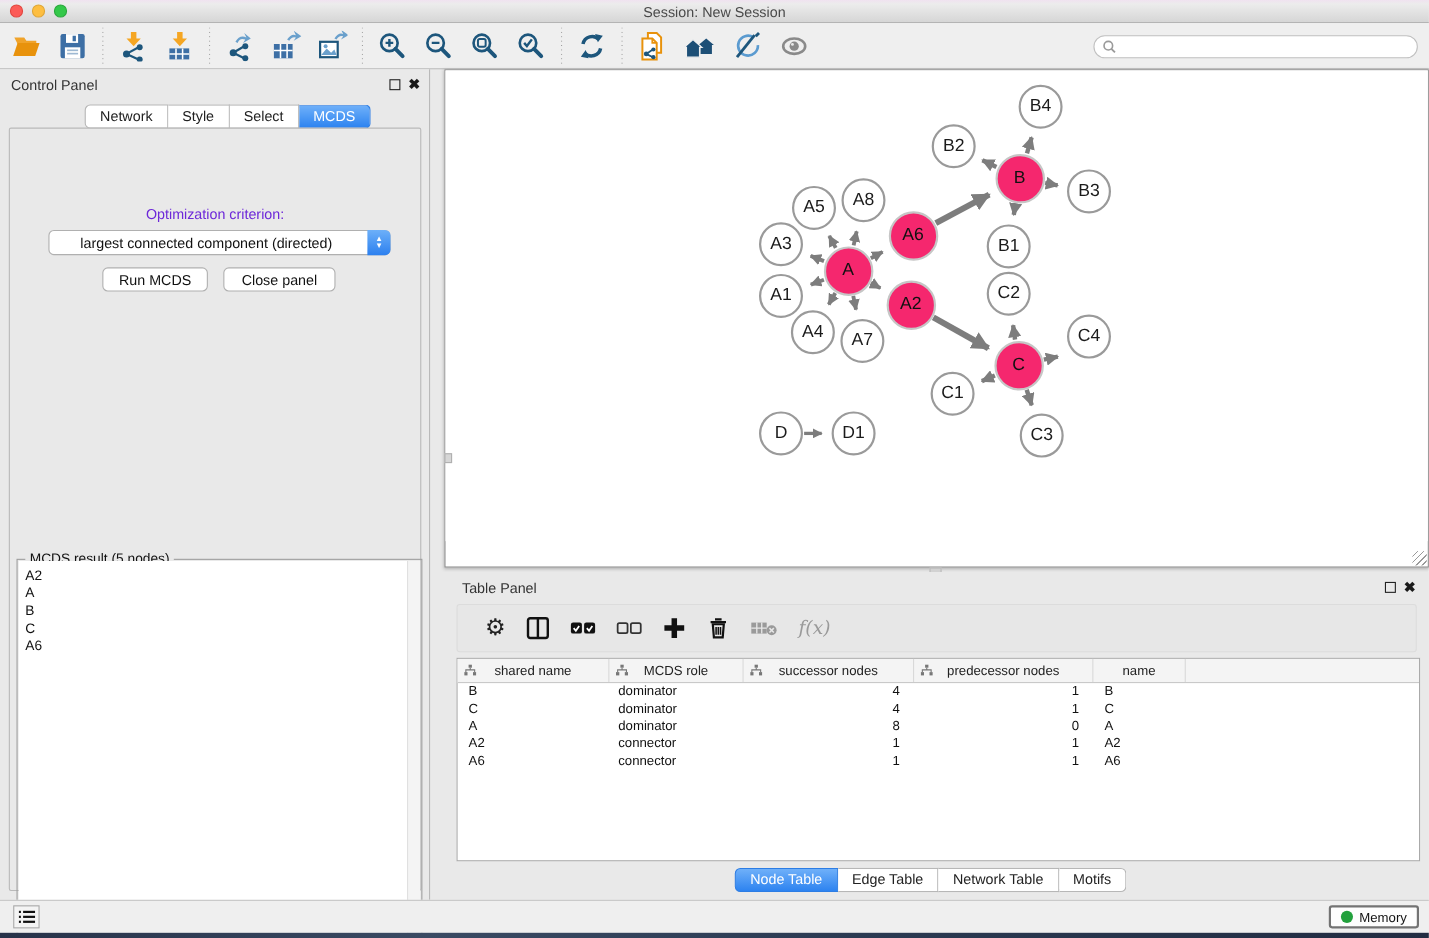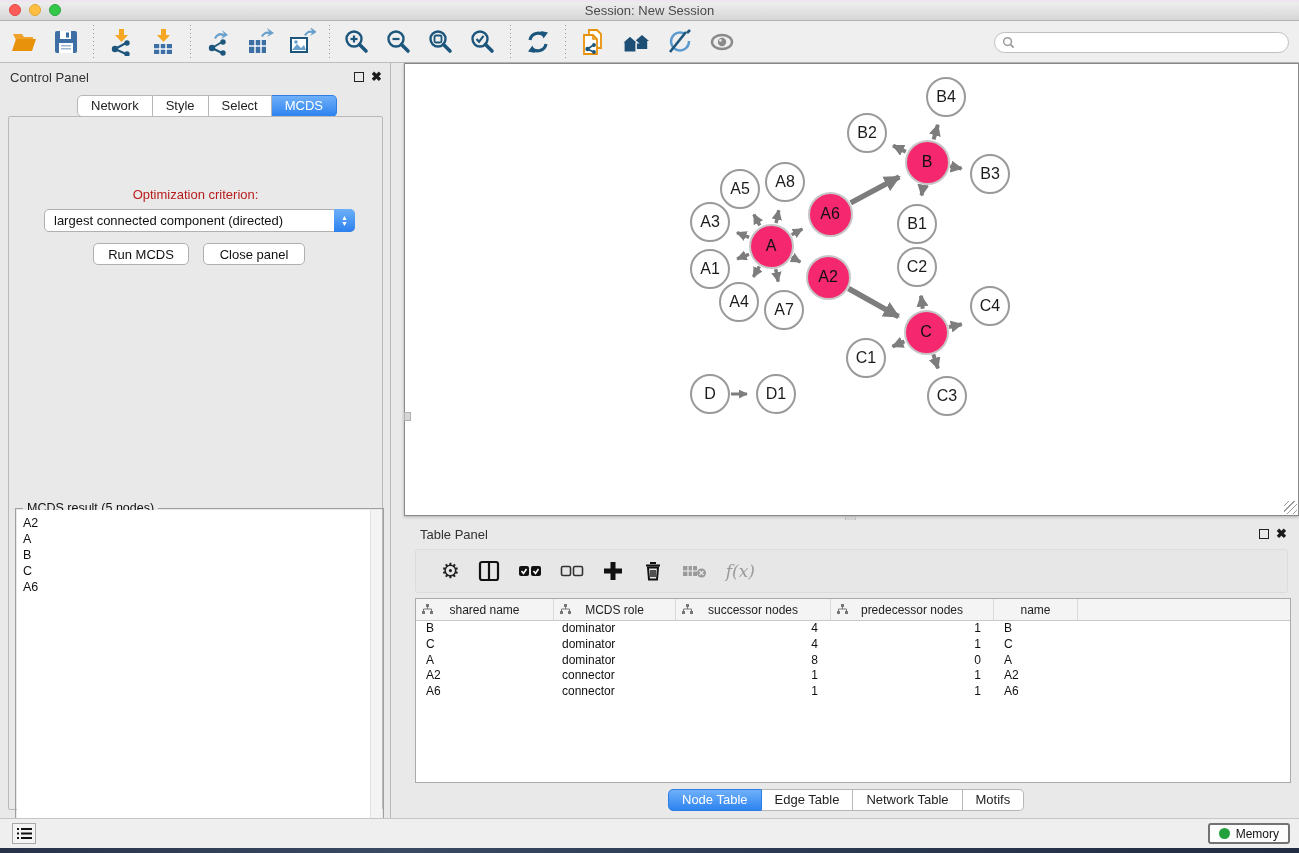--- a/index.html
+++ b/index.html
@@ -40,23 +40,23 @@
   .seg-tabs { position:absolute; display:flex; }
   .seg-tab { height:22px; line-height:20px; padding:0 13px; font-size:13px; color:#222;
     background:#fff; border:1px solid #b7b7b7; border-left:none; text-align:center; }
   .seg-tab:first-child { border-left:1px solid #b7b7b7; border-radius:5px 0 0 5px; }
   .seg-tab:last-child { border-radius:0 5px 5px 0; }
   .seg-tab.active { background:linear-gradient(#6fb0f9, #2d83f0); color:#fff; border-color:#2d7de4; }
   .cp-tabs { left:77px; top:32px; }
 
   .tab-pane { position:absolute; left:8px; top:53px; width:375px; height:694px;
     border:1px solid #b9b9b9; background:#e9e9e9; border-radius:2px; }
-  .opt-label { position:absolute; left:0; width:100%; top:70px; text-align:center; font-size:13px; color:#b91c1c; }
+  .opt-label { position:absolute; left:0; width:100%; top:70px; text-align:center; font-size:13px; color:#6d28d9; }
   .criterion-select { position:absolute; left:35px; top:92px; width:311px; height:23px; background:#fff;
-    border:1px solid #b0b0b0; border-radius:5px; font-size:13px; color:#111; display:flex; align-items:center; }
+    border:1px solid #b0b0b0; border-radius:5px; font-size:13px; color:#111; display:flex; align-items:center;padding-left:19px; }
   .criterion-select .sel-text { padding-left:9px; flex:1; }
   .sel-stepper { width:21px; height:23px; margin-right:-1px; border-radius:0 5px 5px 0;
     background:linear-gradient(#6db0f9,#2c80ef); display:flex; flex-direction:column; align-items:center; justify-content:center; }
   .sel-stepper span { color:#fff; font-size:7px; line-height:6px; }
   .cp-btn { position:absolute; top:126px; height:22px; background:#fff; border:1px solid #b0b0b0;
     border-radius:5px; font-size:13px; color:#111; font-family:"Liberation Sans",sans-serif; }
   .btn-run { left:84px; width:96px; }
   .btn-closepanel { left:194px; width:102px; }
 
   .result-group { position:absolute; left:6px; top:391px; width:369px; height:346px;

